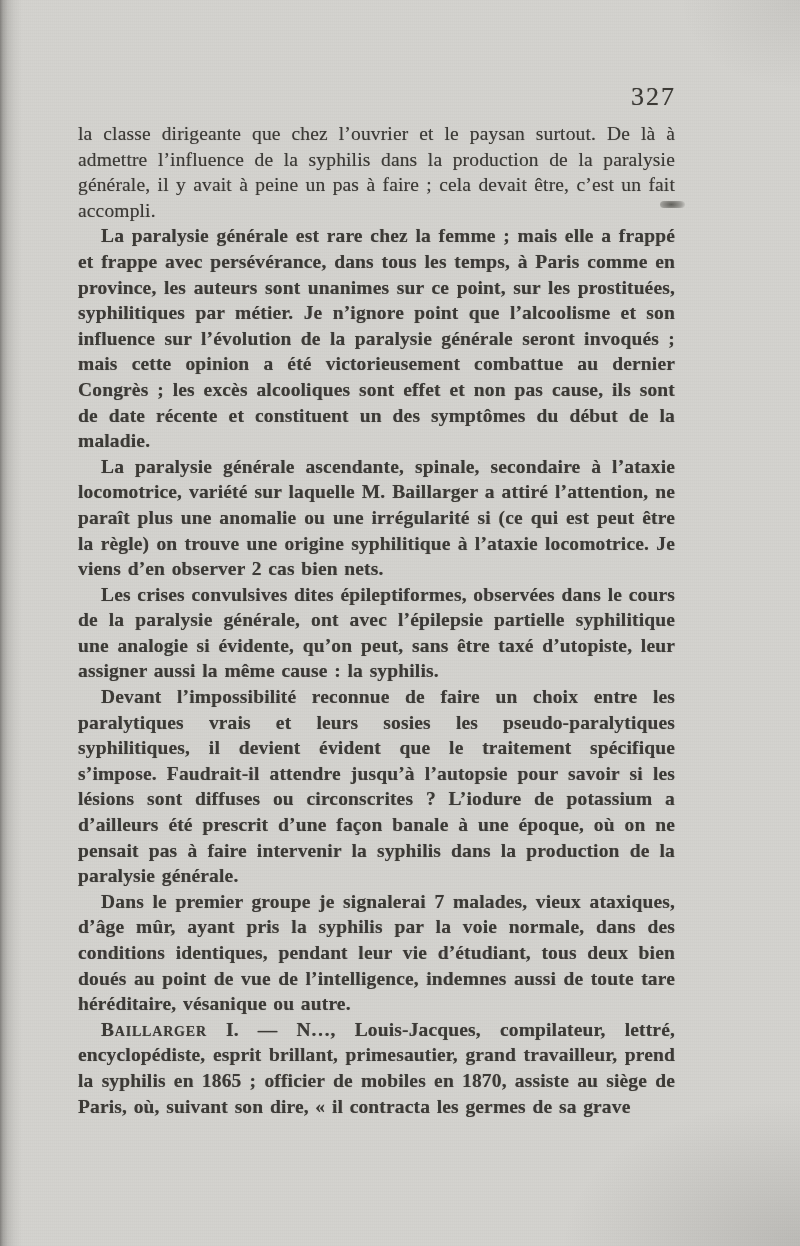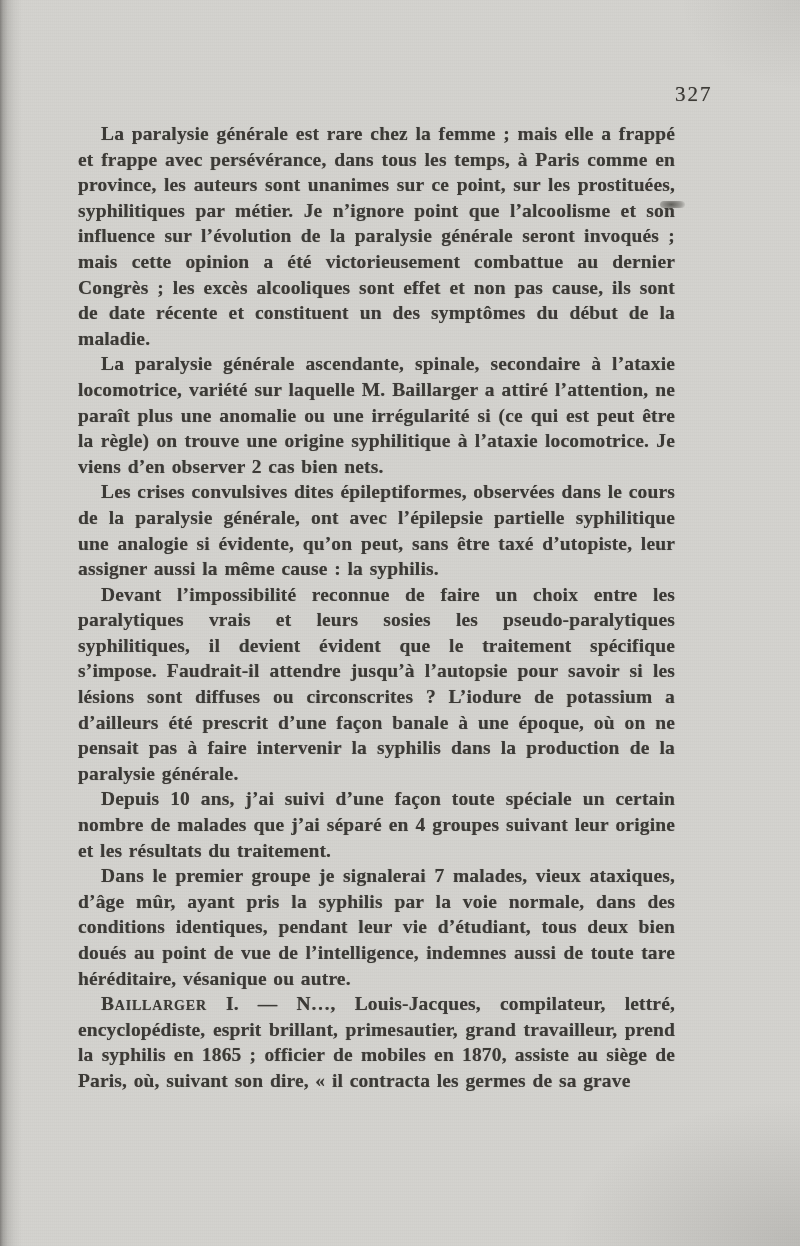--- a/index.html
+++ b/index.html
@@ -45,25 +45,24 @@
     right: 0; top: 0;
     width: 160px; height: 120px;
     background: radial-gradient(100% 100% at 100% 0%,
       rgba(70,68,64,0.08), rgba(70,68,64,0.0) 75%);
     pointer-events: none;
   }
   .page-number {
     position: absolute;
     top: 82px;
     left: 631px;
-    font-size: 21px;
+    font-size: 26px;
     letter-spacing: 2px;
     color: #3c3a36;
     text-shadow: 0 0 0.7px rgba(60,58,54,0.6);
-    margin-left: 44px;
   }
   
   .ink-mark {
     position: absolute;
     left: 660px;
     top: 201px;
     width: 25px;
     height: 7px;
     border-radius: 4px;
     background: radial-gradient(60% 100% at 45% 50%,
@@ -96,21 +95,21 @@
 </head>
 <body>
 
 <div class="page">
   <div class="edge-left"></div>
   <div class="corner-tr"></div>
   <div class="corner-br"></div>
   <div class="page-number">327</div>
   <div class="ink-mark"></div>
   <div class="text-block">
+      <p class="para">la classe dirigeante que chez l’ouvrier et le paysan surtout. De là à admettre l’influence de la syphilis dans la production de la paralysie générale, il y avait à peine un pas à faire&nbsp;; cela devait être, c’est un fait accompli.</p>
       <p class="para indent">La paralysie générale est rare chez la femme&nbsp;; mais elle a frappé et frappe avec persévérance, dans tous les temps, à Paris comme en province, les auteurs sont unanimes sur ce point, sur les prostituées, syphilitiques par métier. Je n’ignore point que l’alcoolisme et son influence sur l’évolution de la paralysie générale seront invoqués&nbsp;; mais cette opinion a été victorieusement combattue au dernier Congrès&nbsp;; les excès alcooliques sont effet et non pas cause, ils sont de date récente et constituent un des symptômes du début de la maladie.</p>
       <p class="para indent">La paralysie générale ascendante, spinale, secondaire à l’ataxie locomotrice, variété sur laquelle M. Baillarger a attiré l’attention, ne paraît plus une anomalie ou une irrégularité si (ce qui est peut être la règle) on trouve une origine syphilitique à l’ataxie locomotrice. Je viens d’en observer 2 cas bien nets.</p>
       <p class="para indent">Les crises convulsives dites épileptiformes, observées dans le cours de la paralysie générale, ont avec l’épilepsie partielle syphilitique une analogie si évidente, qu’on peut, sans être taxé d’utopiste, leur assigner aussi la même cause&nbsp;: la syphilis.</p>
       <p class="para indent">Devant l’impossibilité reconnue de faire un choix entre les paralytiques vrais et leurs sosies les pseudo-paralytiques syphilitiques, il devient évident que le traitement spécifique s’impose. Faudrait-il attendre jusqu’à l’autopsie pour savoir si les lésions sont diffuses ou circonscrites&nbsp;? L’iodure de potassium a d’ailleurs été prescrit d’une façon banale à une époque, où on ne pensait pas à faire intervenir la syphilis dans la production de la paralysie générale.</p>
-      <p class="para indent">Depuis 10 ans, j’ai suivi d’une façon toute spéciale un certain nombre de malades que j’ai séparé en 4 groupes suivant leur origine et les résultats du traitement.</p>
       <p class="para indent">Dans le premier groupe je signalerai 7 malades, vieux ataxiques, d’âge mûr, ayant pris la syphilis par la voie normale, dans des conditions identiques, pendant leur vie d’étudiant, tous deux bien doués au point de vue de l’intelligence, indemnes aussi de toute tare héréditaire, vésanique ou autre.</p>
       <p class="para indent"><span class="smallcaps">Baillarger</span> I. — N…, Louis-Jacques, compilateur, lettré, encyclopédiste, esprit brillant, primesautier, grand travailleur, prend la syphilis en 1865&nbsp;; officier de mobiles en 1870, assiste au siège de Paris, où, suivant son dire, «&nbsp;il contracta les germes de sa grave</p>
     </div>
 </div>
 
 </body></html>

